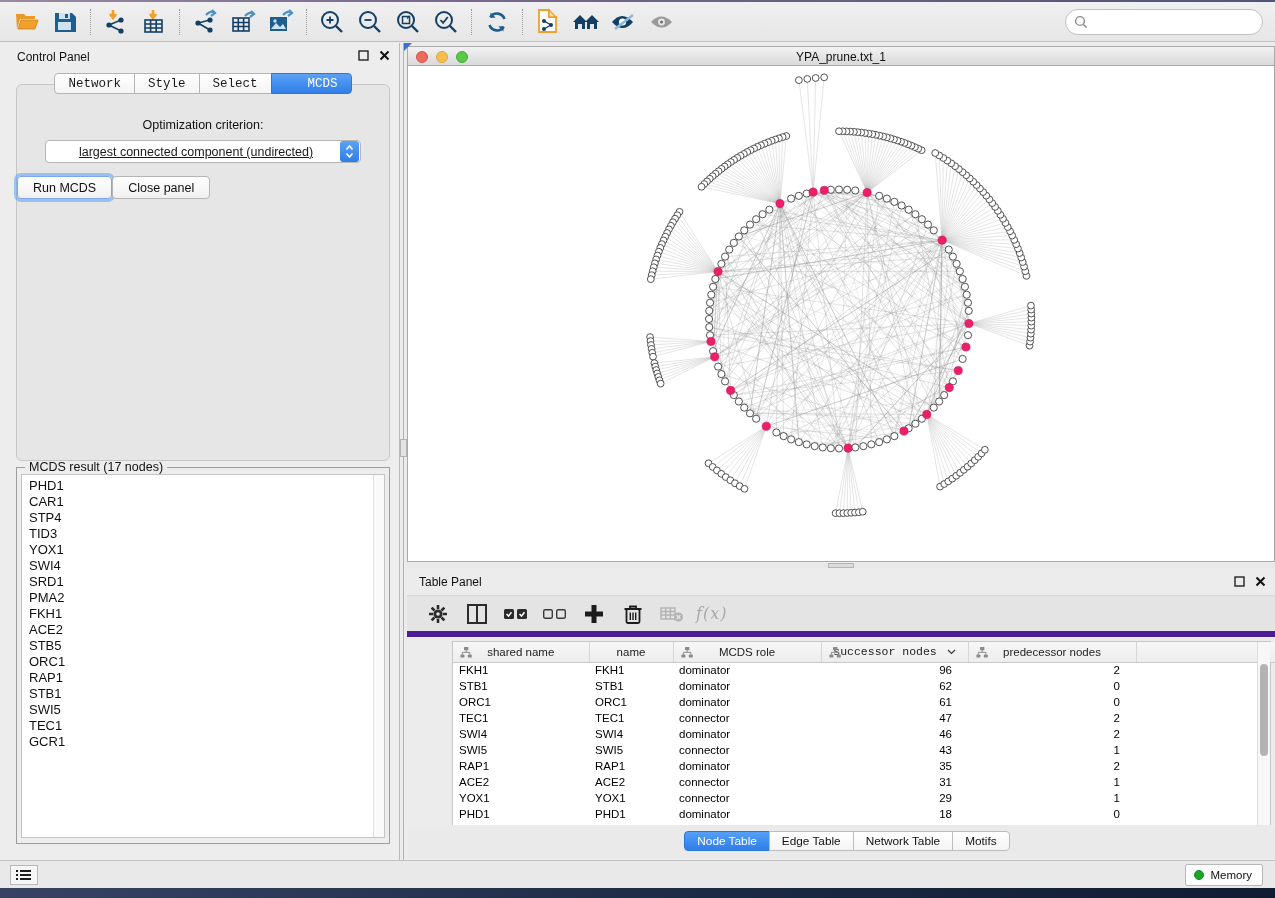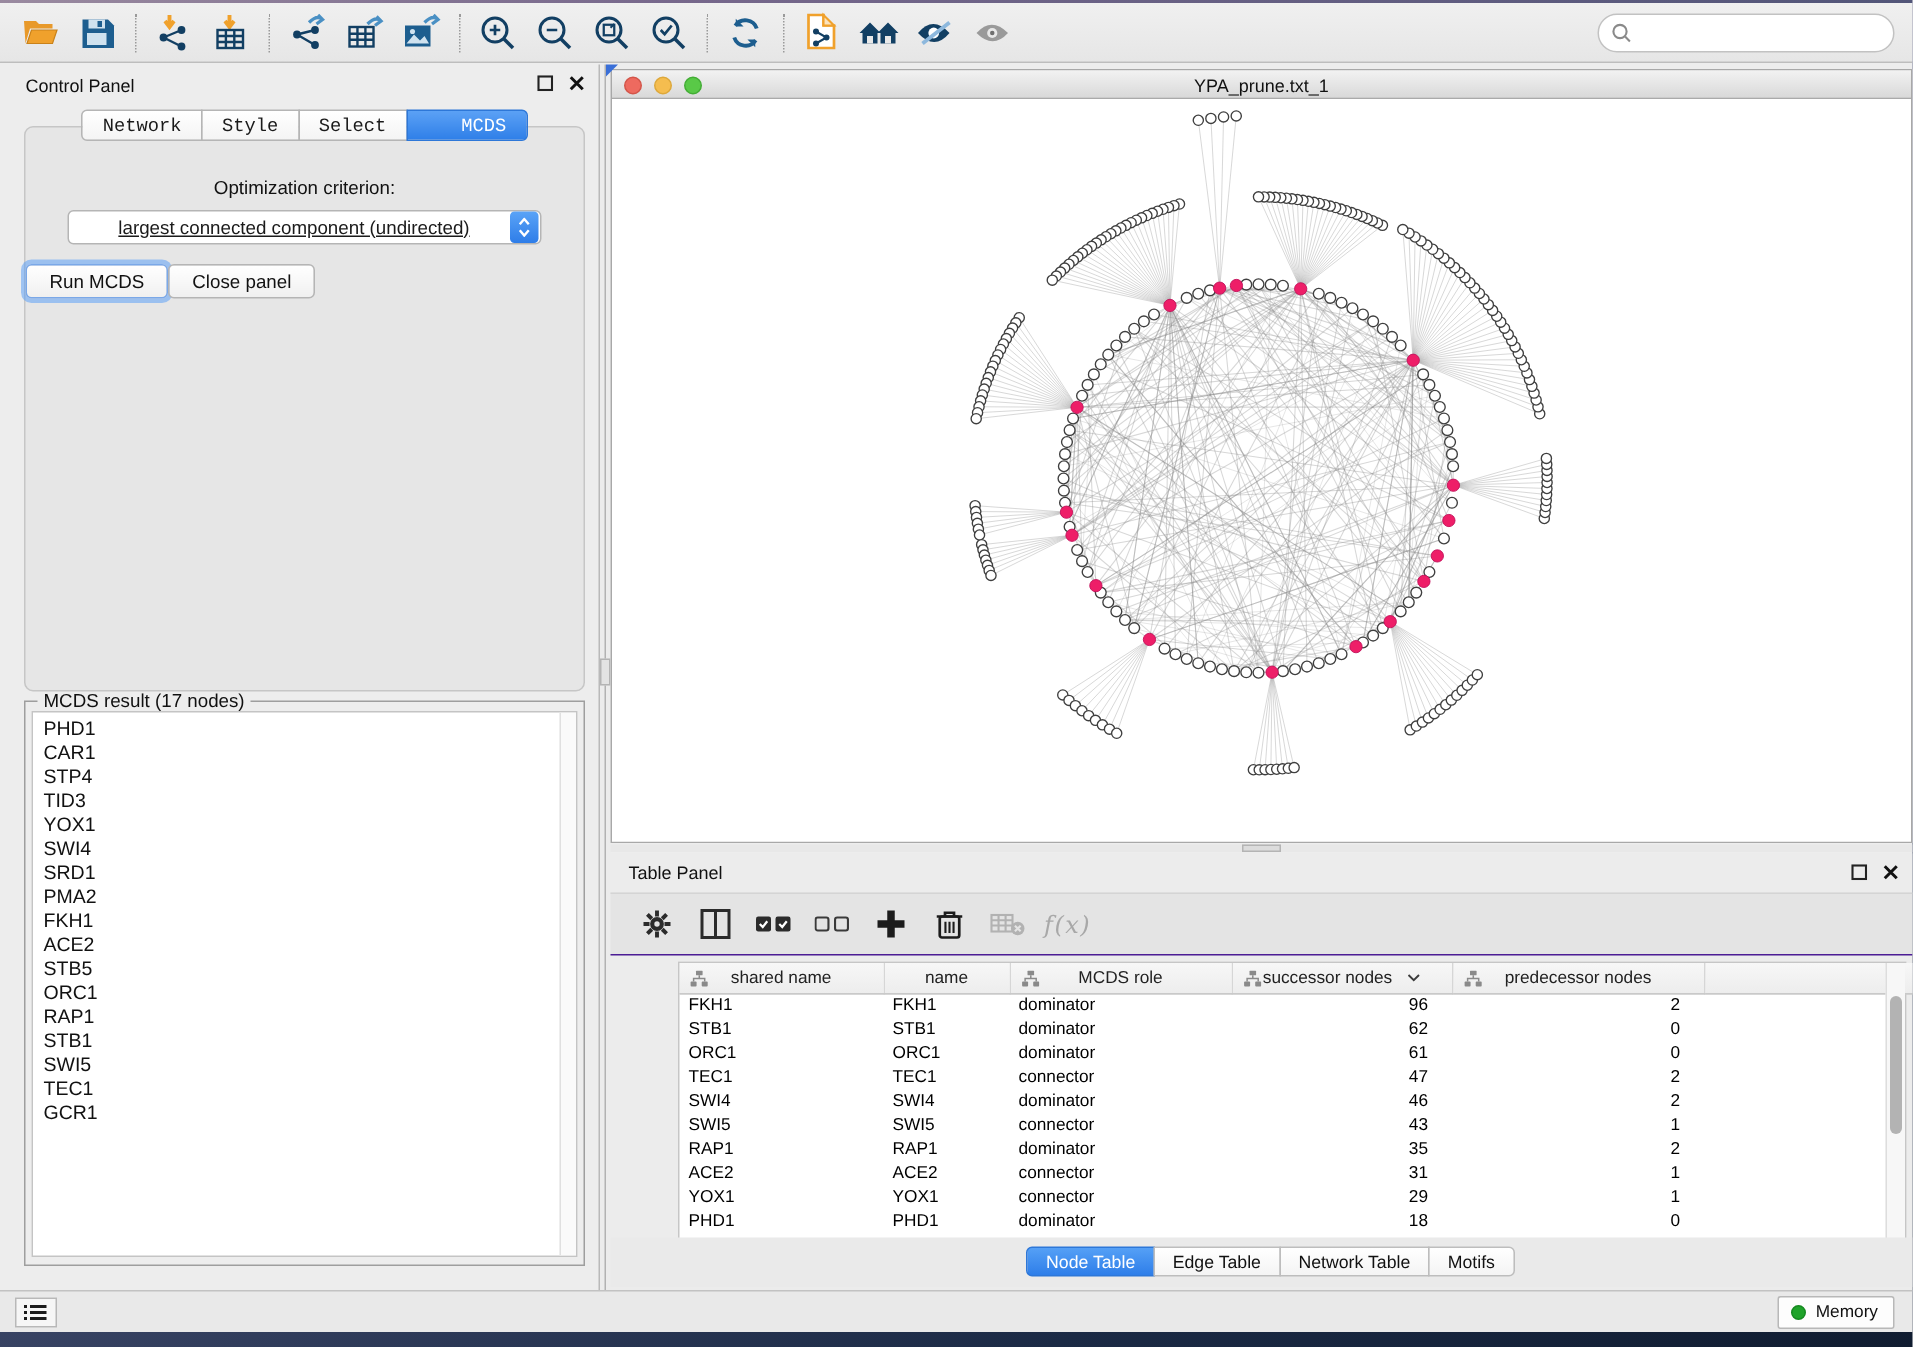--- a/index.html
+++ b/index.html
@@ -92,21 +92,21 @@
 
   .hsplit { position:absolute; left:0; right:0; top:520px; height:5px; background:#e8e8e8; }
   .hsplit .handle { position:absolute; left:50%; margin-left:-13px; top:0; width:26px; height:5px;
     background:#dcdcdc; border:1px solid #b4b4b4; }
 
   
   .table-panel { position:absolute; left:0; right:0; top:526px; bottom:0; background:#ececec; }
   .tp-header { position:relative; height:26px; }
   .tp-title { position:absolute; left:12px; top:6px; font-size:12px; color:#111; }
   .tp-toolbar { position:absolute; left:0; right:0; top:26px; height:42px; background:#e4e4e4;
-    border-top:1px solid #d4d4d4; border-bottom:1px solid #4c1d95;
+    border-top:1px solid #d4d4d4; border-bottom:6px solid #4c1d95;
     display:flex; align-items:center; gap:9px; padding-left:16px; }
   .tp-btn { width:30px; height:30px; display:flex; align-items:center; justify-content:center; cursor:default; }
   .fx { font:italic 16px "DejaVu Serif", serif; color:#a8a8a8; letter-spacing:1px; }
 
   .table-wrap { position:absolute; left:4px; right:4px; top:72px; height:190px;
     background:#fff; border:1px solid #c6c6c6;margin-left:41px; }
   table.data { border-collapse:collapse; table-layout:fixed; width:834px; }
   table.data th { height:20px; background:linear-gradient(#f7f7f7,#ededed);
     border-right:1px solid #d6d6d6; border-bottom:1px solid #c9c9c9;
     font-weight:normal; font-size:11.5px; color:#222; position:relative; text-align:center; cursor:default; }
@@ -1155,21 +1155,21 @@
                       <rect x="7.8" y="7.4" width="4" height="3.2" rx="0.6" fill="#8a8a8a"></rect>
                       <path d="M6.2 3.2v2.1M2.4 7.4V5.3h7.4v2.1" stroke="#8a8a8a" fill="none" stroke-width="1"></path>
                     </svg><span>shared name</span></th>
                   <th style="width: 84px;"><span>name</span></th>
                   <th style="width: 148px;"><svg class="hicon" width="12" height="11" viewBox="0 0 12 11">
                       <rect x="4" y="0" width="4.4" height="3.2" rx="0.6" fill="#8a8a8a"></rect>
                       <rect x="0.4" y="7.4" width="4" height="3.2" rx="0.6" fill="#8a8a8a"></rect>
                       <rect x="7.8" y="7.4" width="4" height="3.2" rx="0.6" fill="#8a8a8a"></rect>
                       <path d="M6.2 3.2v2.1M2.4 7.4V5.3h7.4v2.1" stroke="#8a8a8a" fill="none" stroke-width="1"></path>
                     </svg><span>MCDS role</span></th>
-                  <th style="width: 147px;"><svg class="hicon" width="12" height="11" viewBox="0 0 12 11">
+                  <th style="width: 147px; font-family: Liberation Mono, monospace;"><svg class="hicon" width="12" height="11" viewBox="0 0 12 11">
                       <rect x="4" y="0" width="4.4" height="3.2" rx="0.6" fill="#8a8a8a"></rect>
                       <rect x="0.4" y="7.4" width="4" height="3.2" rx="0.6" fill="#8a8a8a"></rect>
                       <rect x="7.8" y="7.4" width="4" height="3.2" rx="0.6" fill="#8a8a8a"></rect>
                       <path d="M6.2 3.2v2.1M2.4 7.4V5.3h7.4v2.1" stroke="#8a8a8a" fill="none" stroke-width="1"></path>
                     </svg><span>successor nodes</span><svg class="sort" width="9" height="6" viewBox="0 0 9 6">
                       <path d="M1 1l3.5 3.4L8 1" fill="none" stroke="#3c3c3c" stroke-width="1.3"></path>
                     </svg></th>
                   <th style="width: 168px;"><svg class="hicon" width="12" height="11" viewBox="0 0 12 11">
                       <rect x="4" y="0" width="4.4" height="3.2" rx="0.6" fill="#8a8a8a"></rect>
                       <rect x="0.4" y="7.4" width="4" height="3.2" rx="0.6" fill="#8a8a8a"></rect>

